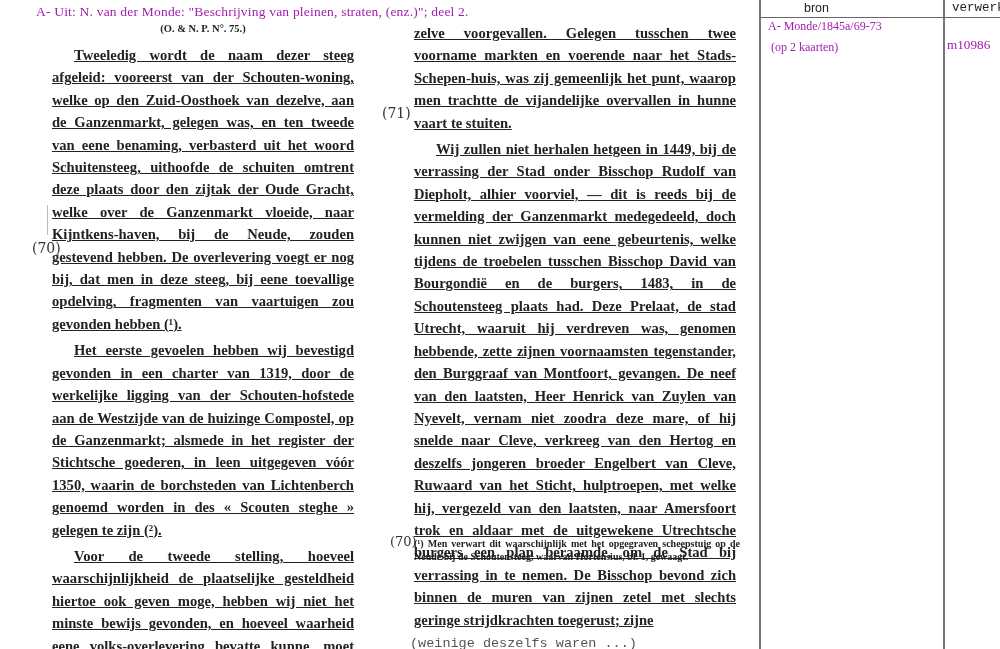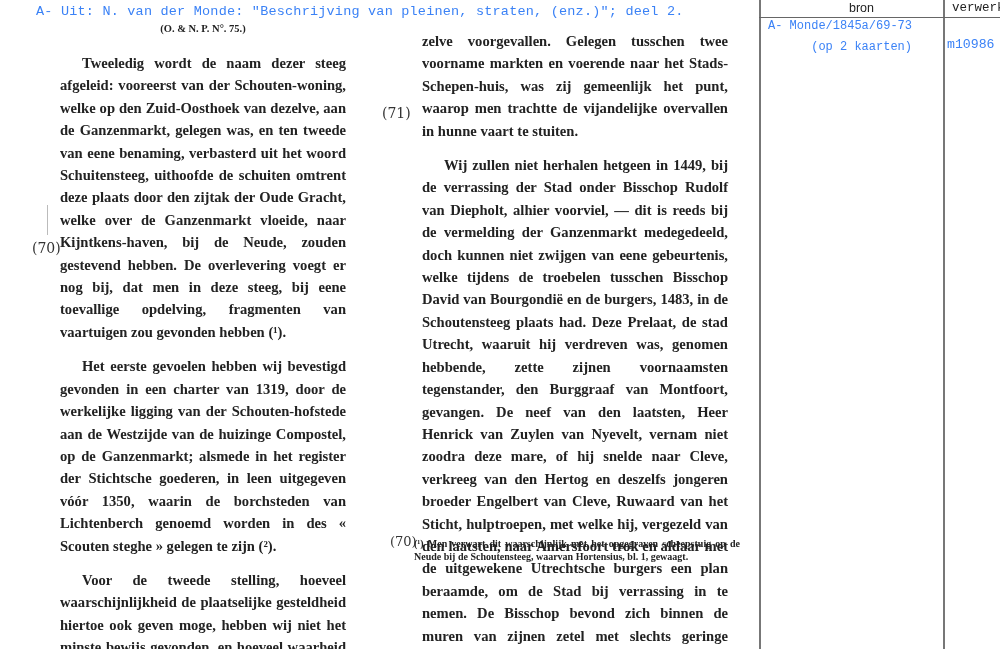--- a/index.html
+++ b/index.html
@@ -1,48 +1,48 @@
 <!DOCTYPE html>
 <html><head>
   <meta charset="utf-8">
   <style>
     html, body { margin: 0; padding: 0; }
     body {
       width: 1000px; height: 649px; background: #ffffff; position: relative; overflow: hidden;
       color: #1a1a1a;
     }
-    .typed { font-family: Liberation Mono, monospace; color: #3b82f6; text-align: right; }
+    .typed { font-family: Liberation Serif, serif; color: #a21caf; }
     .serif { font-family: "Liberation Serif", "DejaVu Serif", serif; }
     #header-line {
       position: absolute; left: 36px; top: 4px; font-size: 13.5px; white-space: nowrap; letter-spacing: 0.2px;
     }
     .col { position: absolute; font-size: 14.6px; line-height: 22.4px; font-weight: 600; color: #222; }
     #col-left { left: 48px; top: 18px; width: 310px; }
     #col-right { left: 410px; top: 18px; width: 330px; }
-    .col p { margin: 12px; text-align: justify; }
+    .col p { margin: 4px; text-align: justify; text-decoration: underline; }
     .col p.indent { text-indent: 22px; }
     .title { text-align: center; font-size: 12.5px; font-weight: 700; letter-spacing: 1px; line-height: 20px; }
     .subtitle { text-align: center; font-size: 10.5px; font-weight: 700; line-height: 22px; margin-bottom: 4px; }
     .margin-note {
       position: absolute; font-family: "DejaVu Serif", serif; font-size: 14px; font-weight: 400; color: #333; text-align: right;
     }
     .typed-inline { font-family: "Liberation Mono", "DejaVu Sans Mono", monospace; font-weight: 400; color: #555; font-size: 13.5px; line-height: 17px; }
     .rule { width: 40px; border-top: 1.5px solid #222; margin: 10px 0 8px 0; }
     #footnotes { position: absolute; left: 390px; top: 537px; width: 350px; font-size: 10px; line-height: 13px; font-weight: 600; color: #222; }
     #footnotes .fn { padding-left: 24px; text-align: justify; }
     #footnotes .fn2 { padding-left: 30px; }
     
     #meta-table {
       position: absolute; left: 759px; top: 0; width: 241px; height: 649px;
       border-left: 2px solid #777;
     }
     #meta-divider { position: absolute; left: 943px; top: 0; height: 649px; border-left: 2px solid #777; }
     #meta-head-line { position: absolute; left: 759px; top: 17px; width: 241px; border-top: 1.5px solid #666; }
     .th { position: absolute; top: 1px; font-family: "Liberation Sans", "DejaVu Sans", sans-serif; font-size: 12.5px; color: #222; }
-    #th-bron { left: 849px; }
+    #th-bron { left: 804px; }
     #th-verwerkt { left: 952px; font-family: Liberation Mono, monospace; }
     #cell-bron { position: absolute; left: 768px; top: 16px; font-size: 12px; line-height: 21px; white-space: pre; }
     #cell-verwerkt { position: absolute; left: 947px; top: 37px; font-size: 13.2px; }
     .margin-tick { position: absolute; border-left: 1px solid #bbb; }
   </style>
 </head>
 <body>
 
 <div id="header-line" class="typed">A- Uit: N. van der Monde: "Beschrijving van pleinen, straten, (enz.)"; deel 2.</div>
 

